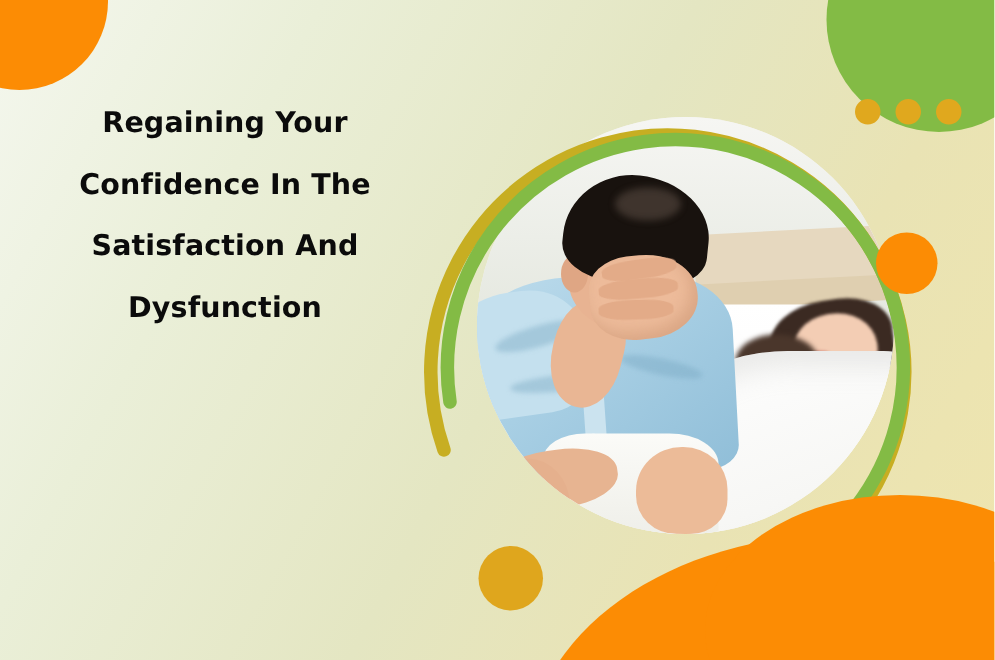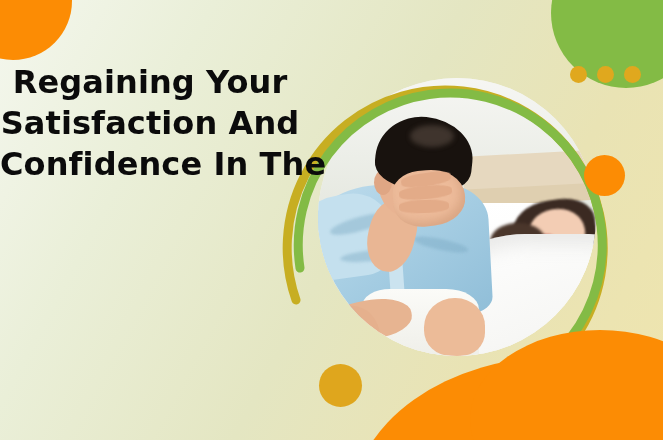--- a/index.html
+++ b/index.html
@@ -300,21 +300,21 @@
   
   .headline {
     position: absolute;
     left: 0;
     top: 62px;
     width: 300px;
     text-align: center;
     color: #0b0b0b;
     font-family: "DejaVu Sans", sans-serif;
     font-weight: 700;
-    font-size: 32px;
+    font-size: 19px;
     line-height: 41px;
     letter-spacing: .1px;
   }
   .headline .ln { display: block; white-space: nowrap; }
 </style>
 </head>
 <body>
 
 <div id="banner">
 
@@ -379,17 +379,18 @@
   <div class="knob-gold"></div>
 
   <div class="dots">
     <div class="dot"></div>
     <div class="dot"></div>
     <div class="dot"></div>
   </div>
 
   <div class="headline">
     <span class="ln">Regaining Your</span>
+    <span class="ln">Confidence In The</span>
     <span class="ln">Satisfaction And</span>
-    <span class="ln">Confidence In The</span>
+    <span class="ln">Dysfunction</span>
   </div>
 
 </div>
 
 </body></html>

